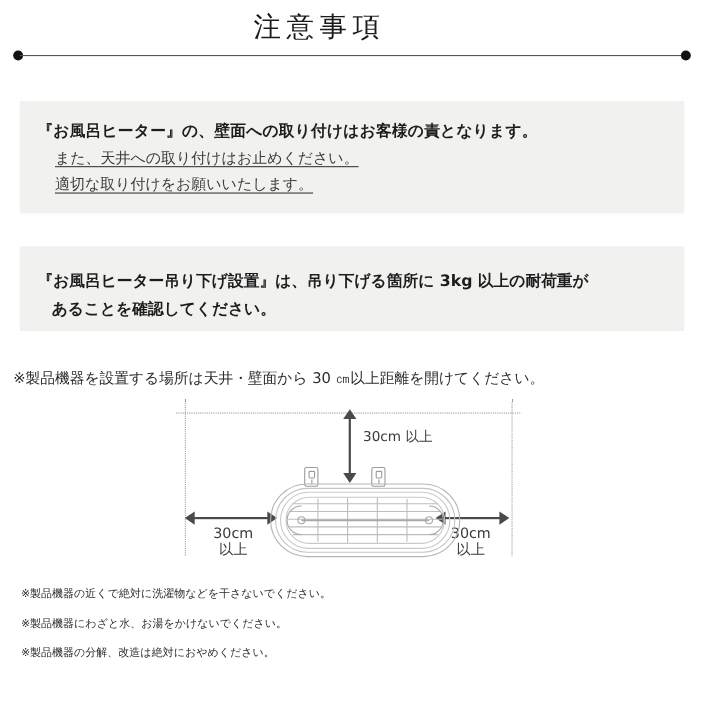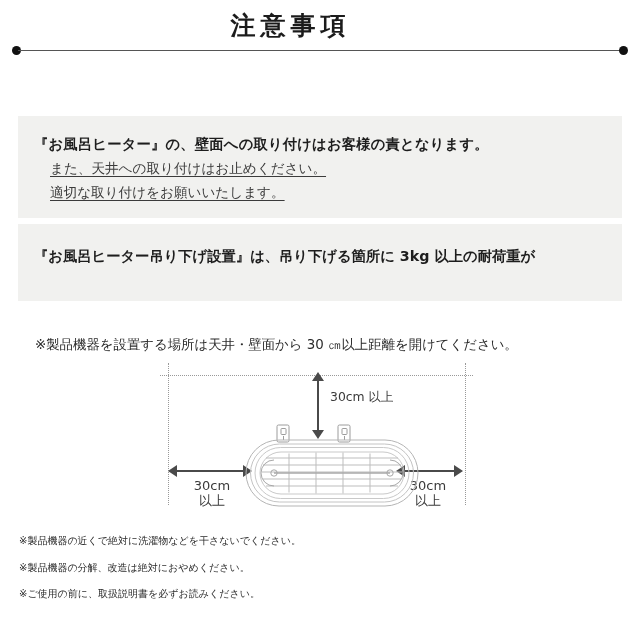--- a/index.html
+++ b/index.html
@@ -24,21 +24,21 @@
     width: 640px;
     height: 62px;
   }
   .page-title {
     position: absolute;
     top: 12px;
     left: 0;
     width: 576px;
     text-align: center;
     font-family: "Liberation Serif", "DejaVu Serif", serif;
-    font-weight: bold;
+    font-weight: normal;
     font-size: 25px;
     letter-spacing: 5px;
     text-indent: 5px;
     color: #1b1b1b;
     line-height: 28px;
   }
   .rule-wrap {
     position: absolute;
     left: 12px;
     top: 46px;
@@ -65,21 +65,21 @@
   .rule-dot.right { right: 0; }
 
   
   .gray-box {
     position: absolute;
     left: 18px;
     width: 604px;
     background: #f1f1ef;
     box-sizing: border-box;
   }
-  #box-1 { top: 116px; height: 102px; }
+  #box-1 { top: 92px; height: 102px; }
   #box-2 { top: 224px; height: 77px; text-decoration: underline; }
 
   .gb-inner {
     position: absolute;
     left: 16px;
     right: 14px;
   }
   #box-1 .gb-inner { top: 16px; }
   #box-2 .gb-inner { top: 20px; }
 
@@ -116,21 +116,21 @@
 
   
   .note-line {
     position: absolute;
     font-family: "DejaVu Sans", "Liberation Sans", sans-serif;
     font-size: 13.6px;
     color: #2b2b2b;
     white-space: nowrap;
     line-height: 20px;
   }
-  #note-top { left: 35px; top: 335px; font-size: 13.4px; text-align: center; }
+  #note-top { left: 12px; top: 335px; font-size: 13.4px; text-align: center; }
 
   
   .diagram {
     position: absolute;
     left: 0;
     top: 360px;
     width: 560px;
     height: 155px;
   }
   .dot-v {
@@ -288,20 +288,21 @@
     </div>
     <div class="gb-sub-row">
       <span class="gb-sub">適切な取り付けをお願いいたします。</span>
     </div>
   </div>
 </div>
 
 <div class="gray-box" id="box-2">
   <div class="gb-inner">
     <div class="gb-head-2">『お風呂ヒーター吊り下げ設置』は、吊り下げる箇所に 3kg 以上の耐荷重が</div>
+    <div class="gb-head-2 indent">あることを確認してください。</div>
   </div>
 </div>
 
 <div class="note-line" id="note-top">※製品機器を設置する場所は天井・壁面から 30 ㎝以上距離を開けてください。</div>
 
 <div class="diagram">
 
   <div class="dot-h"></div>
   <div class="dot-v" id="dot-v-left"></div>
   <div class="dot-v" id="dot-v-right"></div>
@@ -360,15 +361,15 @@
         <path d="M146 36 A13 13 0 0 1 146 62" stroke="#a8a8a8"></path>
         <circle cx="30" cy="49" r="3.2" stroke="#a8a8a8"></circle>
         <circle cx="146" cy="49" r="3.2" stroke="#a8a8a8"></circle>
       </g>
     </svg>
   </div>
 </div>
 
 <div class="bottom-notes">
   <div class="note-row">※製品機器の近くで絶対に洗濯物などを干さないでください。</div>
+  <div class="note-row">※製品機器にわざと水、お湯をかけないでください。</div>
   <div class="note-row">※製品機器の分解、改造は絶対におやめください。</div>
-  <div class="note-row">※ご使用の前に、取扱説明書を必ずお読みください。</div>
 </div>
 
 </body></html>

